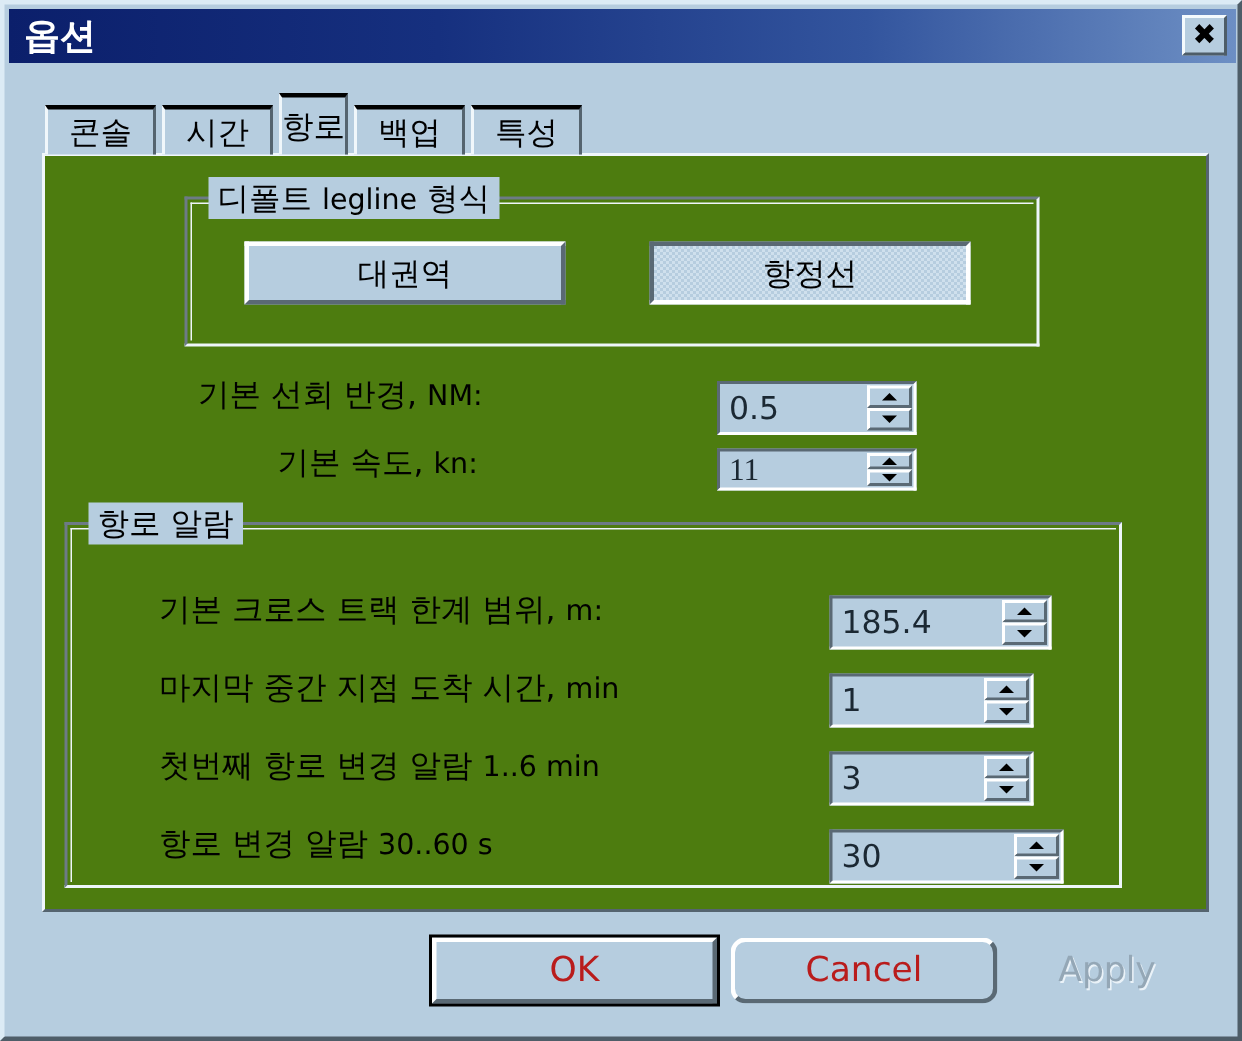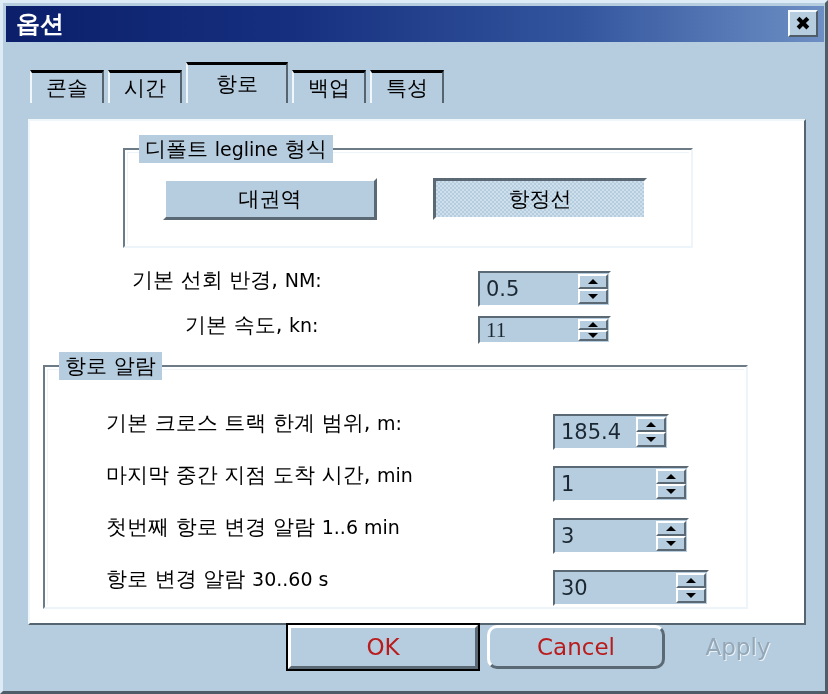--- a/index.html
+++ b/index.html
@@ -92,36 +92,36 @@
     font-size: 21px;
     color: #000000;
     cursor: pointer;
     margin-right: 4px;
     position: relative;
     z-index: 1;
   }
   .tab.active {
     height: 41px;
     margin-top: -8px;
-    padding: 0 28px;
+    padding: 0 0;
     border-right: 2px solid #55646f;
     z-index: 5;
     background: #b6cddf;
     align-items: center;
   }
 
   
   #panel {
     position: absolute;
     left: 25px;
-    top: 116px;
+    top: 99px;
     width: 778px;
     height: 506px;
     box-sizing: border-box;
-    background: #ffffff;
+    background: #4d7c0f;
     border-top: 2px solid #f0f7fb;
     border-left: 2px solid #f0f7fb;
     border-right: 2px solid #55646f;
     border-bottom: 2px solid #55646f;
   }
 
   
   .groupbox {
     position: absolute;
     box-sizing: border-box;
@@ -356,21 +356,21 @@
         <div class="spin-btn down">
             <span class="arrow"></span>
           </div>
       </div>
     </div>
 
     <div class="groupbox" id="group-alarm">
       <div class="group-label">항로 알람</div>
 
       <div class="field-label" style="left:61px; top:46px;"><span>기본 크로스 트랙 한계 범위,</span> <span class="en">m:</span></div>
-      <div class="spin" style="left:508px; top:35px; width:116px; height:36px;">
+      <div class="spin" style="left:508px; top:35px; width:148px; height:36px;">
         <div class="spin-value">185.4</div>
         <div class="spin-buttons">
           <div class="spin-btn up">
               <span class="arrow"></span>
             </div>
           <div class="spin-btn down">
               <span class="arrow"></span>
             </div>
         </div>
       </div>

